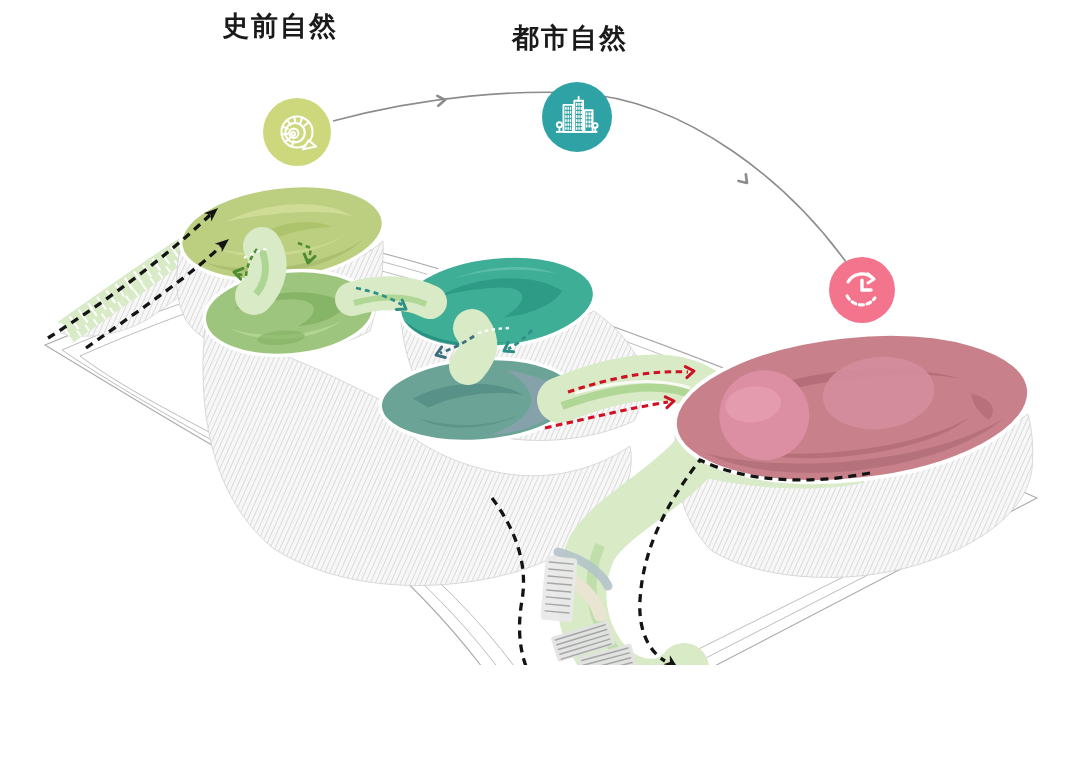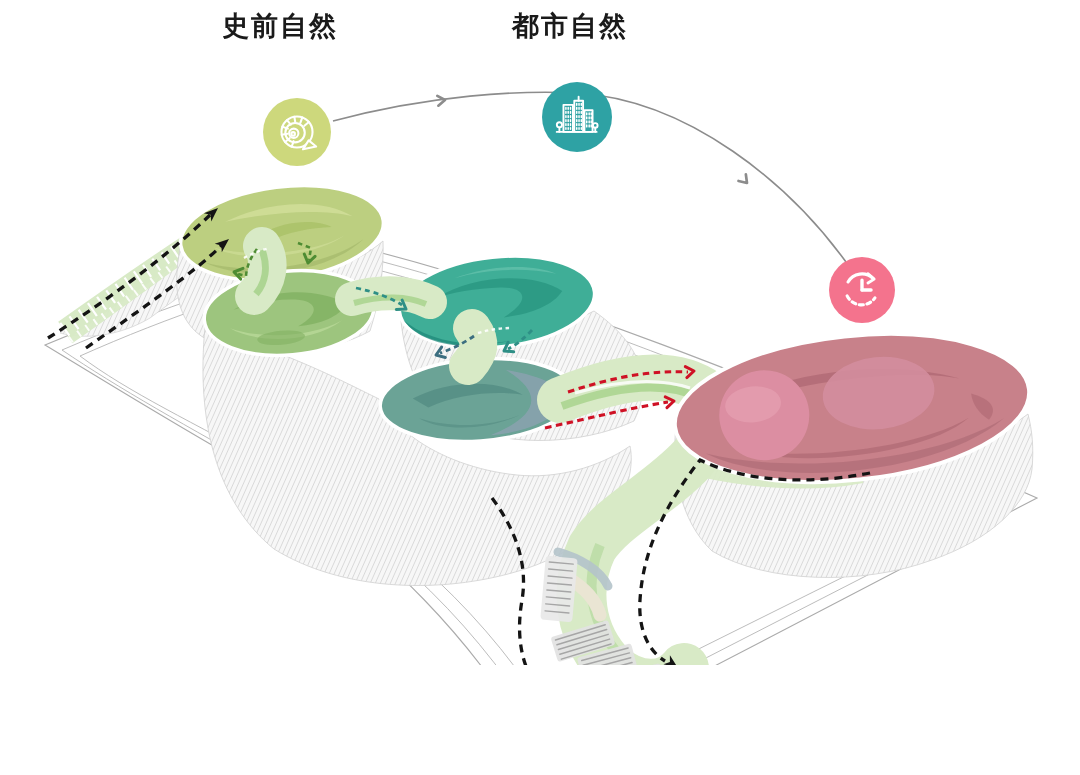--- a/index.html
+++ b/index.html
@@ -1,21 +1,21 @@
 <!DOCTYPE html>
 <html style="--icon1: #cdd87c; --icon2: #2ea2a4; --icon3: #f4738d; --roof1: #bccf80; --roof2: #9dc57e; --roof3: #3fae97; --roof4: #6ba396; --roof5: #c8818a; --a1: #4e8c33; --a2: #2e8f86; --a2d: #3c6e80; --a3: #cf1125; --pg: #d8eac6; --pa: #9fce82; --hl: #c9c9c9; --blk: #141414; --arc: #8c8c8c; --stair: #a6a6a6; --cream: #eae5d3; --wall: #b4c3ca; --outline: #ababab;"><head>
 <meta charset="utf-8">
 <style>
   html,body{margin:0;padding:0;background:#ffffff;}
   .wrap{position:relative;width:1080px;height:665px;background:#ffffff;overflow:hidden;
         font-family:"Liberation Sans","DejaVu Sans",sans-serif;}
   .scene{position:absolute;left:0;top:0;}
   .stage-title{position:absolute;top:8px;transform:translateX(-50%);
         font-size:27px;font-weight:700;letter-spacing:2px;color:#1a1a1a;white-space:nowrap;}
-  .t1{left:280px;} .t2{left:570px;} .t3{left:868px;}
+  .t1{left:280px;} .t2{left:570px;margin-top:12px;} .t3{left:868px;}
   .badge{position:absolute;border-radius:50%;display:flex;align-items:center;justify-content:center;}
   .b1{left:263px;top:98px;width:68px;height:68px;background:var(--icon1,#cdd87c);}
   .b2{left:542px;top:82px;width:70px;height:70px;background:var(--icon2,#2ea2a4);}
   .b3{left:829px;top:257px;width:66px;height:66px;background:var(--icon3,#f4738d);}
   .badge svg{display:block;}
 </style>
 </head>
 <body>
 
 <div class="wrap">

